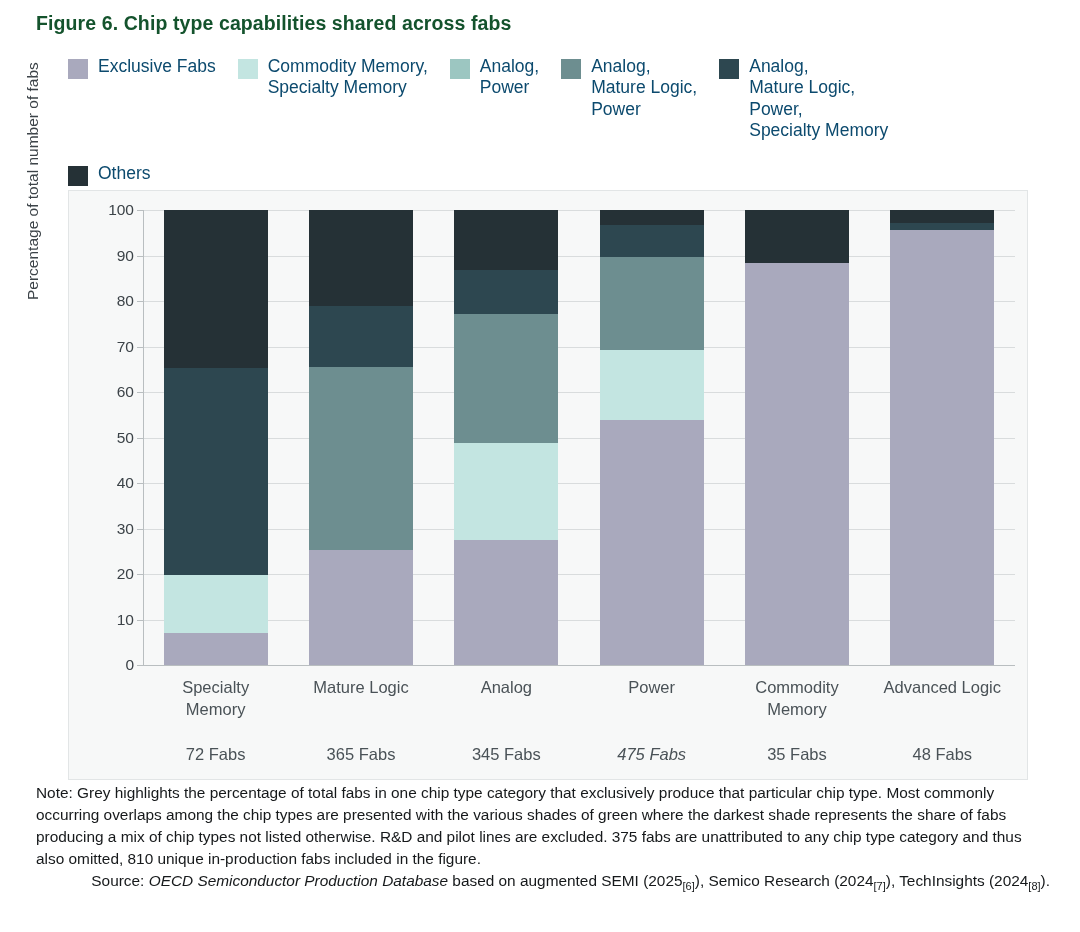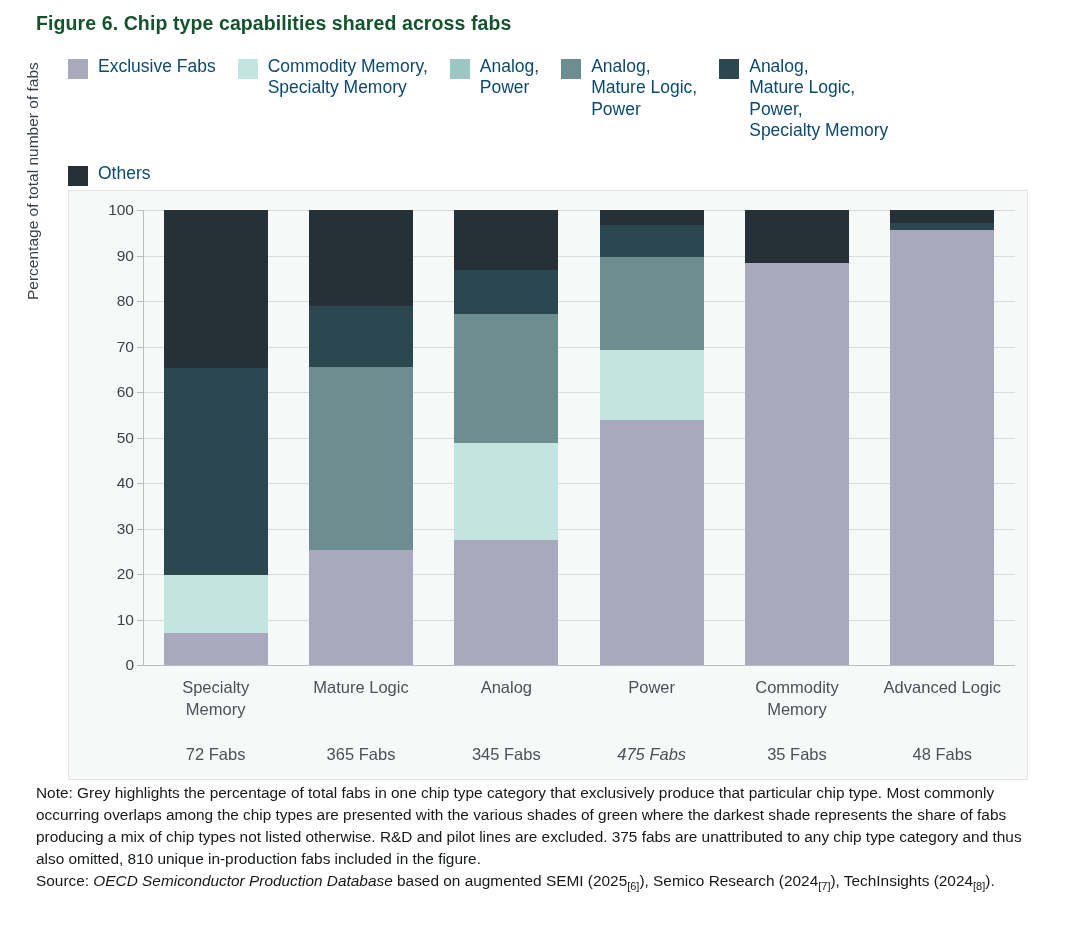--- a/index.html
+++ b/index.html
@@ -136,21 +136,21 @@
   
   .note {
     position: absolute;
     left: 36px; top: 782px;
     width: 1014px;
     font-size: 15.4px;
     color: #16191b;
     line-height: 1.42;
   }
   .note p { margin: 0; }
-  .src { margin-top: 2px; }
+  .src { margin-top: 2px; text-align: right; }
   .it { font-style: italic; }
   .sub { font-size: 11px; vertical-align: sub; }
 </style>
 </head>
 <body>
 
 <div id="page">
 
   <div class="fig-title">Figure 6. Chip type capabilities shared across fabs</div>
 

